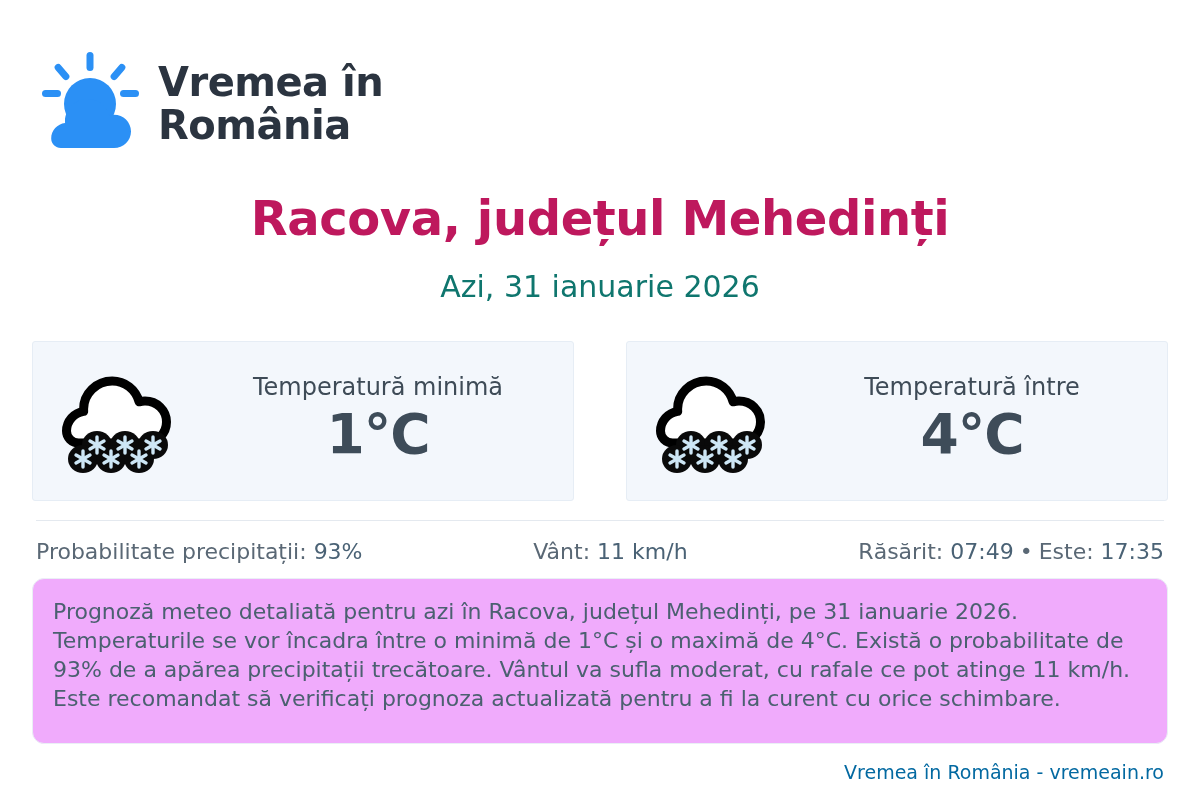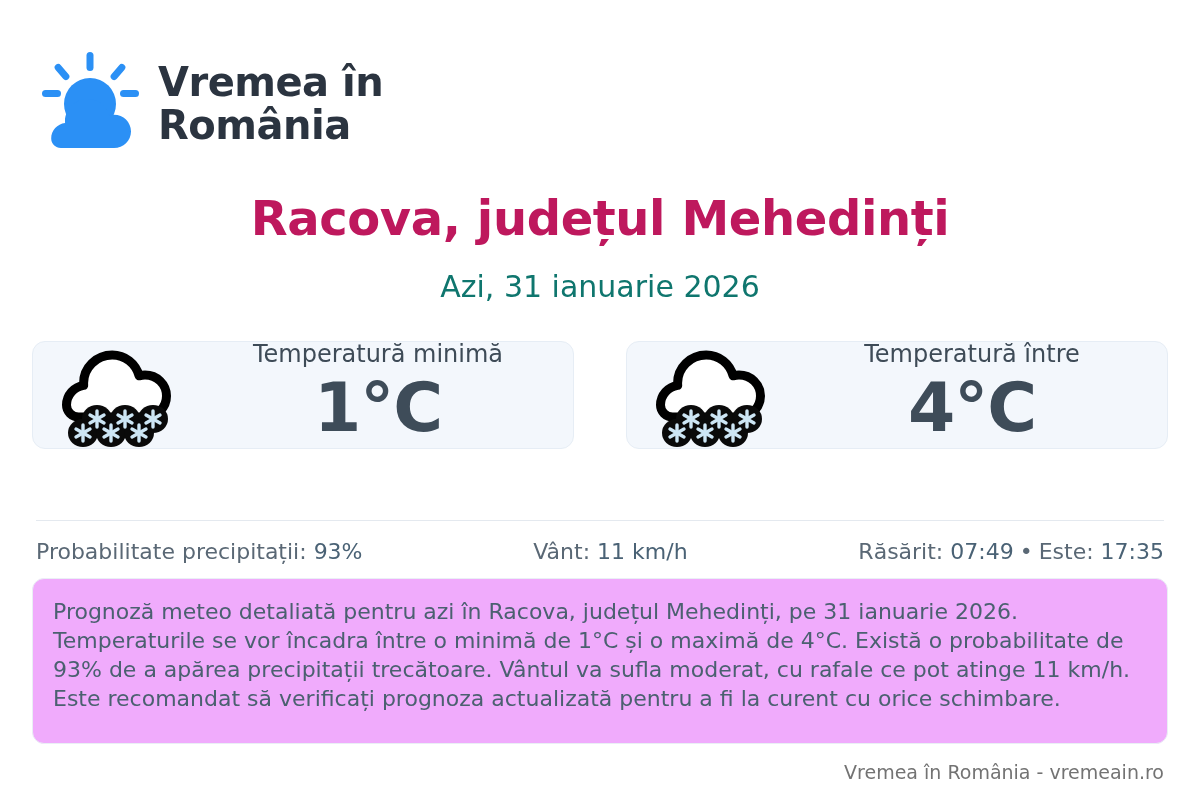--- a/index.html
+++ b/index.html
@@ -77,24 +77,24 @@
     position: absolute;
     left: 32px;
     top: 341px;
     width: 1136px;
     display: flex;
     justify-content: space-between;
     gap: 52px;
   }
   .temp-card {
     flex: 1 1 0;
-    height: 108px;
+    height: 160px;
     background: #f3f7fc;
     border: 1px solid #e6edf5;
-    border-radius: 13px;
+    border-radius: 3px;
     display: flex;
     align-items: center;
     padding: 0 18px 0 22px;
     gap: 14px;
   }
   .temp-icon {
     width: 132px;
     height: 112px;
     flex: 0 0 auto;
   }
@@ -107,21 +107,21 @@
     margin-top: -4px;
   }
   .temp-label {
     font-size: 24px;
     font-weight: 400;
     color: #3e4b57;
     line-height: 1.2;
     white-space: nowrap;
   }
   .temp-value {
-    font-size: 68px;
+    font-size: 55px;
     font-weight: 700;
     color: #3e4c59;
     line-height: 1.12;
     letter-spacing: -1px;
     margin-top: 2px;
   }
 
   
   .divider {
     position: absolute;
@@ -172,21 +172,21 @@
   }
 
   
   .footer {
     position: absolute;
     left: 0;
     top: 760px;
     width: 1164px;
     text-align: right;
     font-size: 19px;
-    color: #737373;
+    color: #0369a1;
     line-height: 1.3;
   }
 </style>
 </head>
 <body>
 
 <div class="page">
 
   <div class="brand">
     <span>

